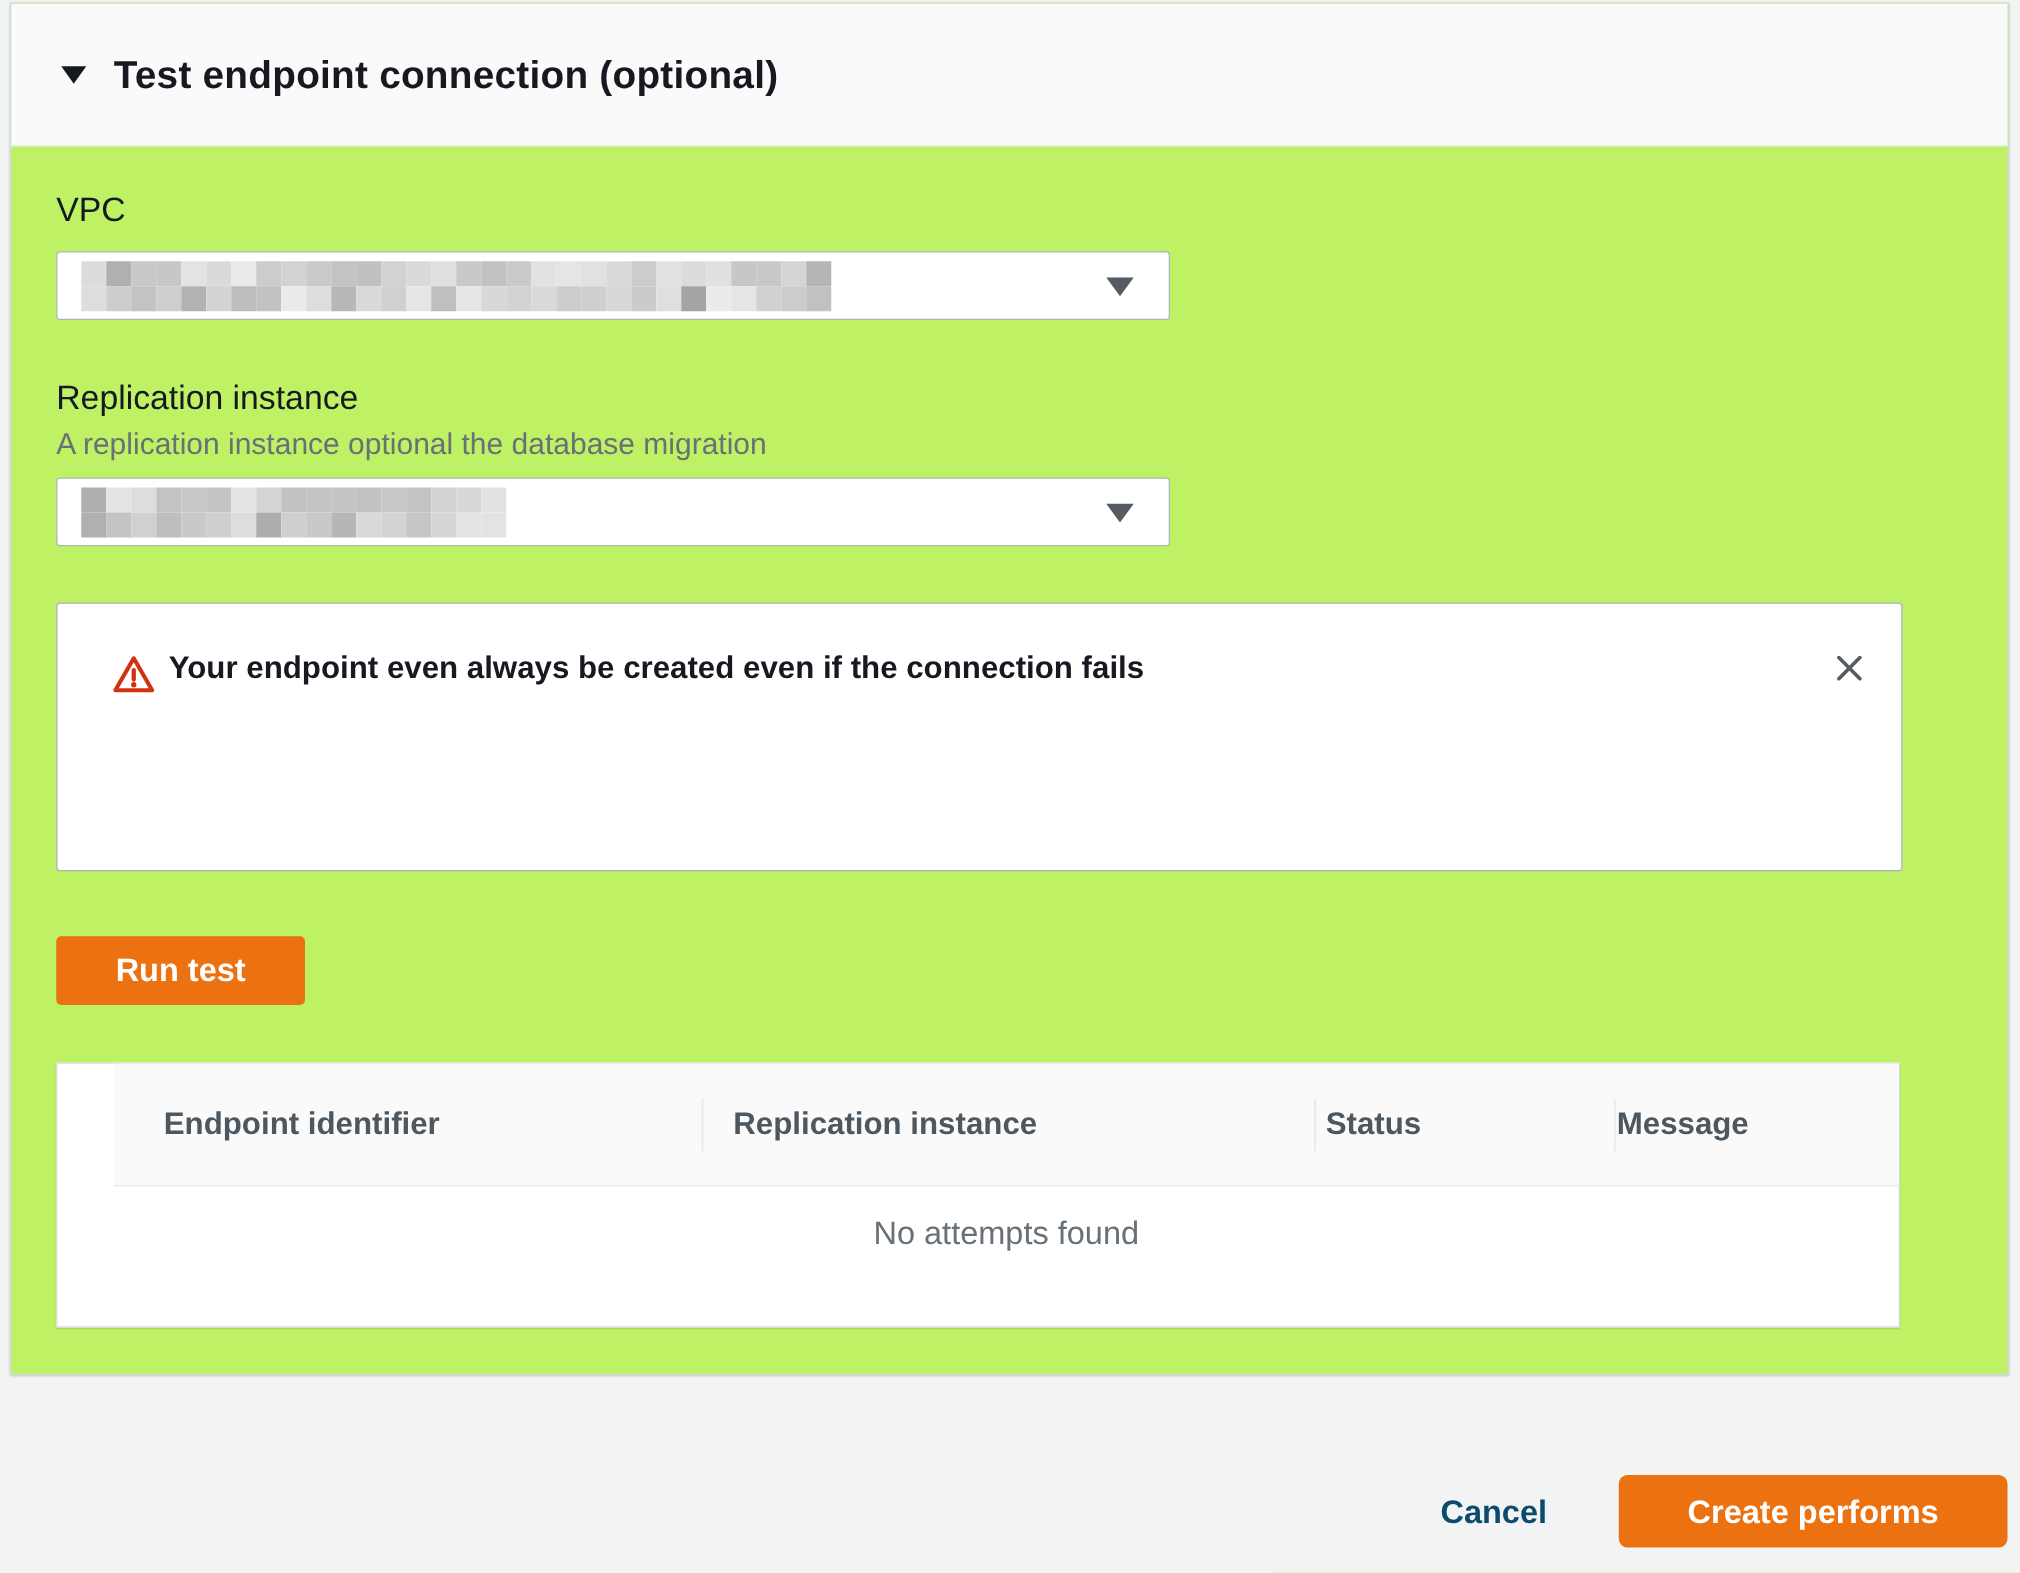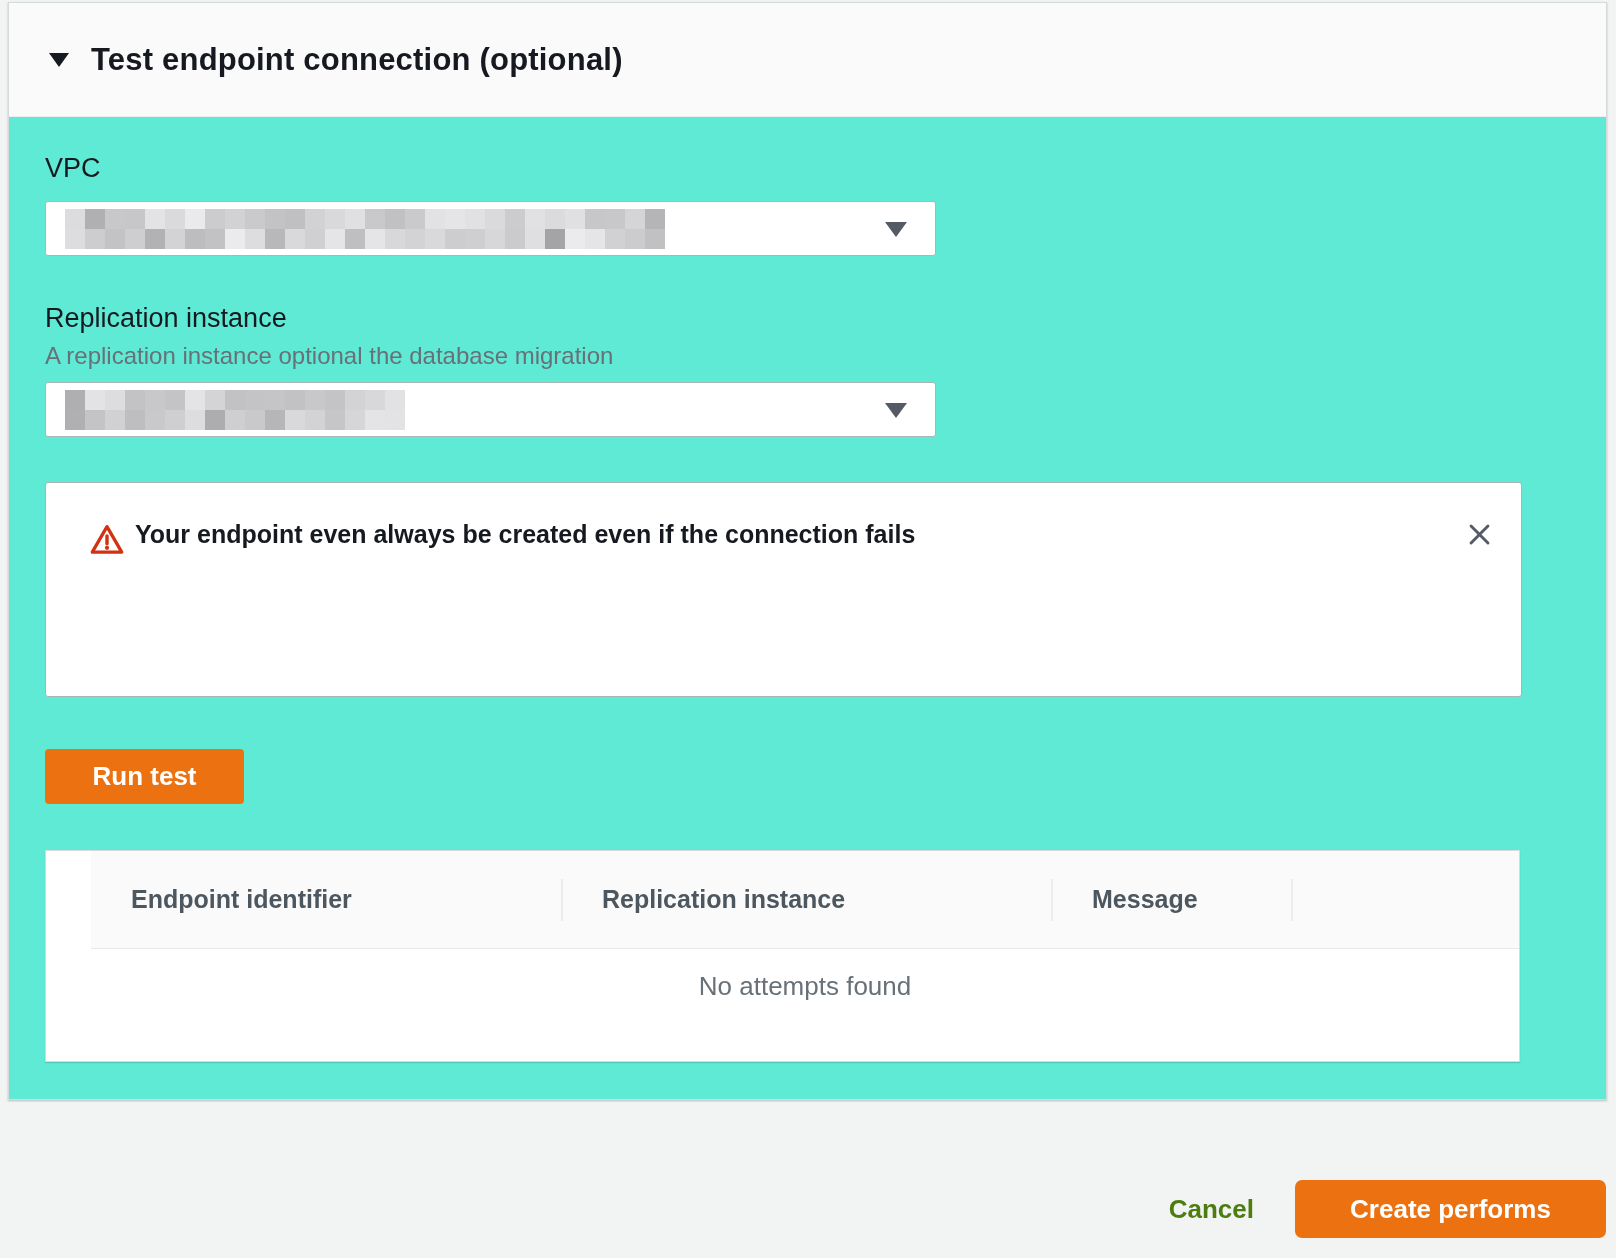--- a/index.html
+++ b/index.html
@@ -1,20 +1,20 @@
 <!DOCTYPE html>
 <html><head>
 <meta charset="utf-8">
 <style>
   html,body{margin:0;padding:0;}
   body{font-family:"Liberation Sans","DejaVu Sans",sans-serif;background:#f2f3f3;}
   .page{position:relative;width:1616px;height:1258px;background:#f2f3f3;overflow:hidden;}
 
   
-  .card{position:absolute;left:8px;top:2px;width:1599px;height:1098px;background:#5eead4;
+  .card{position:absolute;left:8px;top:2px;width:1599px;height:1098px;background:#bef264;
         border:1px solid #d5dbdb;box-sizing:border-box;box-shadow:0 1px 2px 0 rgba(0,28,36,.25);}
   .card-header{position:absolute;left:0;top:0;right:0;height:114px;background:#fafafa;
         border-bottom:1px solid #eaeded;display:flex;align-items:center;padding-left:40px;box-sizing:border-box;cursor:pointer;}
   .caret-down{width:0;height:0;border-left:10px solid transparent;border-right:10px solid transparent;
         border-top:14px solid #16191f;}
   .card-title{margin-left:22px;font-size:31px;font-weight:700;color:#16191f;letter-spacing:.2px;}
 
   
   .field-label{position:absolute;font-size:27px;font-weight:400;color:#16191f;}
   .field-desc{position:absolute;font-size:24px;color:#687078;}
@@ -33,21 +33,21 @@
   .alert-title{font-size:25px;font-weight:700;color:#16191f;line-height:34px;margin-bottom:9px;}
   .alert-body{font-size:25px;color:#16191f;line-height:40px;}
   .alert-close{position:absolute;right:24px;top:34px;background:none;border:none;padding:4px;cursor:pointer;line-height:0;}
 
   
   .btn-primary{position:absolute;background:#ec7211;color:#ffffff;border:none;border-radius:4px;
         font-family:inherit;font-size:26px;font-weight:700;cursor:pointer;}
   .run-test{left:36px;top:746px;width:199px;height:55px;}
   .create-endpoint{left:1295px;top:1180px;width:311px;height:58px;border-radius:7px;}
   .cancel-btn{position:absolute;left:1130px;top:1180px;width:130px;height:58px;background:none;border:none;
-        font-family:inherit;font-size:26px;font-weight:700;color:#4d7c0f;cursor:pointer;text-align:right;}
+        font-family:inherit;font-size:26px;font-weight:700;color:#0c4a6e;cursor:pointer;}
 
   
   .results{position:absolute;left:36px;top:847px;width:1475px;height:212px;background:#fff;
         border:1px solid #d5dbdb;box-sizing:border-box;box-shadow:0 1px 1px rgba(0,28,36,.15);padding-left:45px;}
   .results-head{display:flex;height:98px;background:#fafafa;border-bottom:1px solid #e4e9e9;box-sizing:border-box;position:relative;}
   .th{display:flex;align-items:center;padding-left:40px;box-sizing:border-box;
         font-size:25px;font-weight:700;color:#4c5760;}
   .th-divider{position:absolute;top:28px;width:2px;height:42px;background:#eaeded;}
   .results-empty{padding-top:22px;text-align:center;font-size:26px;color:#687078;}
 </style>
@@ -94,20 +94,21 @@
         </svg>
       </button>
     </div>
 
     <button class="btn-primary run-test">Run test</button>
 
     <div class="results">
       <div class="results-head">
         <div class="th" style="width:471px;">Endpoint identifier</div>
         <div class="th" style="width:490px;">Replication instance</div>
+        <div class="th" style="width:240px;">Status</div>
         <div class="th" style="width:274px;">Message</div>
         <span class="th-divider" style="left:470px;"></span>
         <span class="th-divider" style="left:960px;"></span>
         <span class="th-divider" style="left:1200px;"></span>
       </div>
       <div class="results-empty">No attempts found</div>
     </div>
 
   </div>
 

